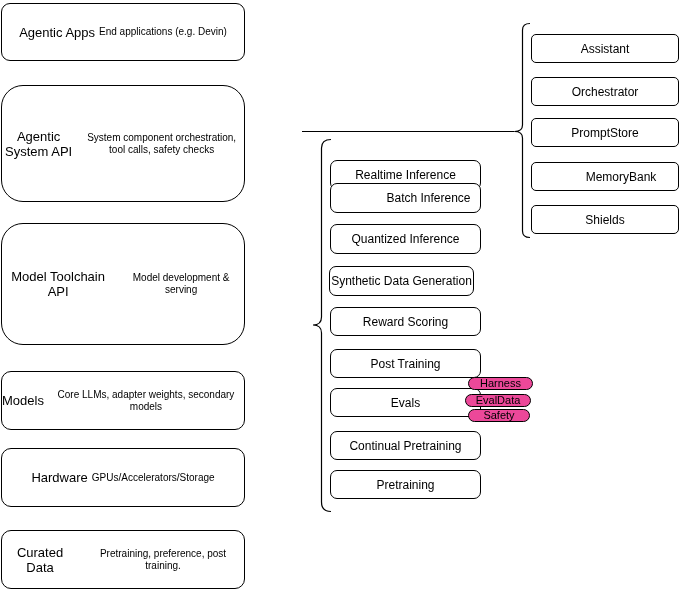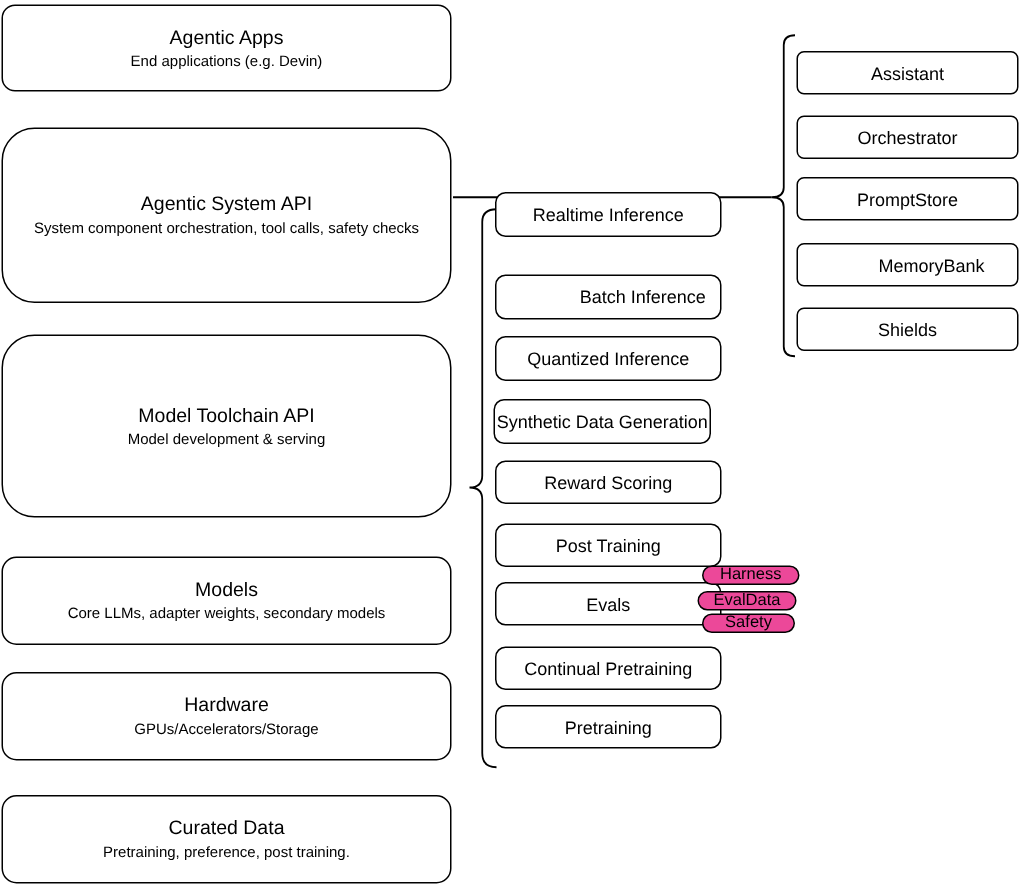--- a/index.html
+++ b/index.html
@@ -17,26 +17,25 @@
   }
   .overlay-svg {
     position: absolute;
     left: 0; top: 0;
     width: 682px; height: 591px;
     pointer-events: none;
   }
   .lbox {
     position: absolute;
     left: 1px;
-    width: 300px;
+    width: 244px;
     box-sizing: border-box;
     border: 1px solid #000000;
     background: #ffffff;
     display: flex;
-    flex-direction: column;
     align-items: center;
     justify-content: center;
     gap: 4px;
     text-align: center;
   }
   .ltitle { font-size: 13px; line-height: 15px; }
   .lsub   { font-size: 10px; line-height: 12px; }
   .mbox {
     position: absolute;
     left: 330px;
@@ -115,21 +114,21 @@
   <div class="lbox" style="top:448px;height:59px;border-radius:10px;">
     <div class="ltitle">Hardware</div>
     <div class="lsub">GPUs/Accelerators/Storage</div>
   </div>
 
   <div class="lbox" style="top:530px;height:59px;border-radius:10px;">
     <div class="ltitle">Curated Data</div>
     <div class="lsub">Pretraining, preference, post training.</div>
   </div>
 
-  <div class="mbox" style="top:128px;">Realtime Inference</div>
+  <div class="mbox" style="top:160px;">Realtime Inference</div>
   <div class="mbox" style="top:183px;padding-left:46px;">Batch Inference</div>
   <div class="mbox" style="top:224px;">Quantized Inference</div>
   <div class="mbox" style="top:266px;left:329px;width:145px;">Synthetic Data Generation</div>
   <div class="mbox" style="top:307px;height:29px;">Reward Scoring</div>
   <div class="mbox" style="top:349px;height:29px;">Post Training</div>
   <div class="mbox" style="top:388px;height:29px;">Evals</div>
   <div class="mbox" style="top:431px;height:29px;">Continual Pretraining</div>
   <div class="mbox" style="top:470px;height:29px;">Pretraining</div>
 
   <div class="pill" style="left:468px;top:377px;width:65px;height:13px;">Harness</div>

